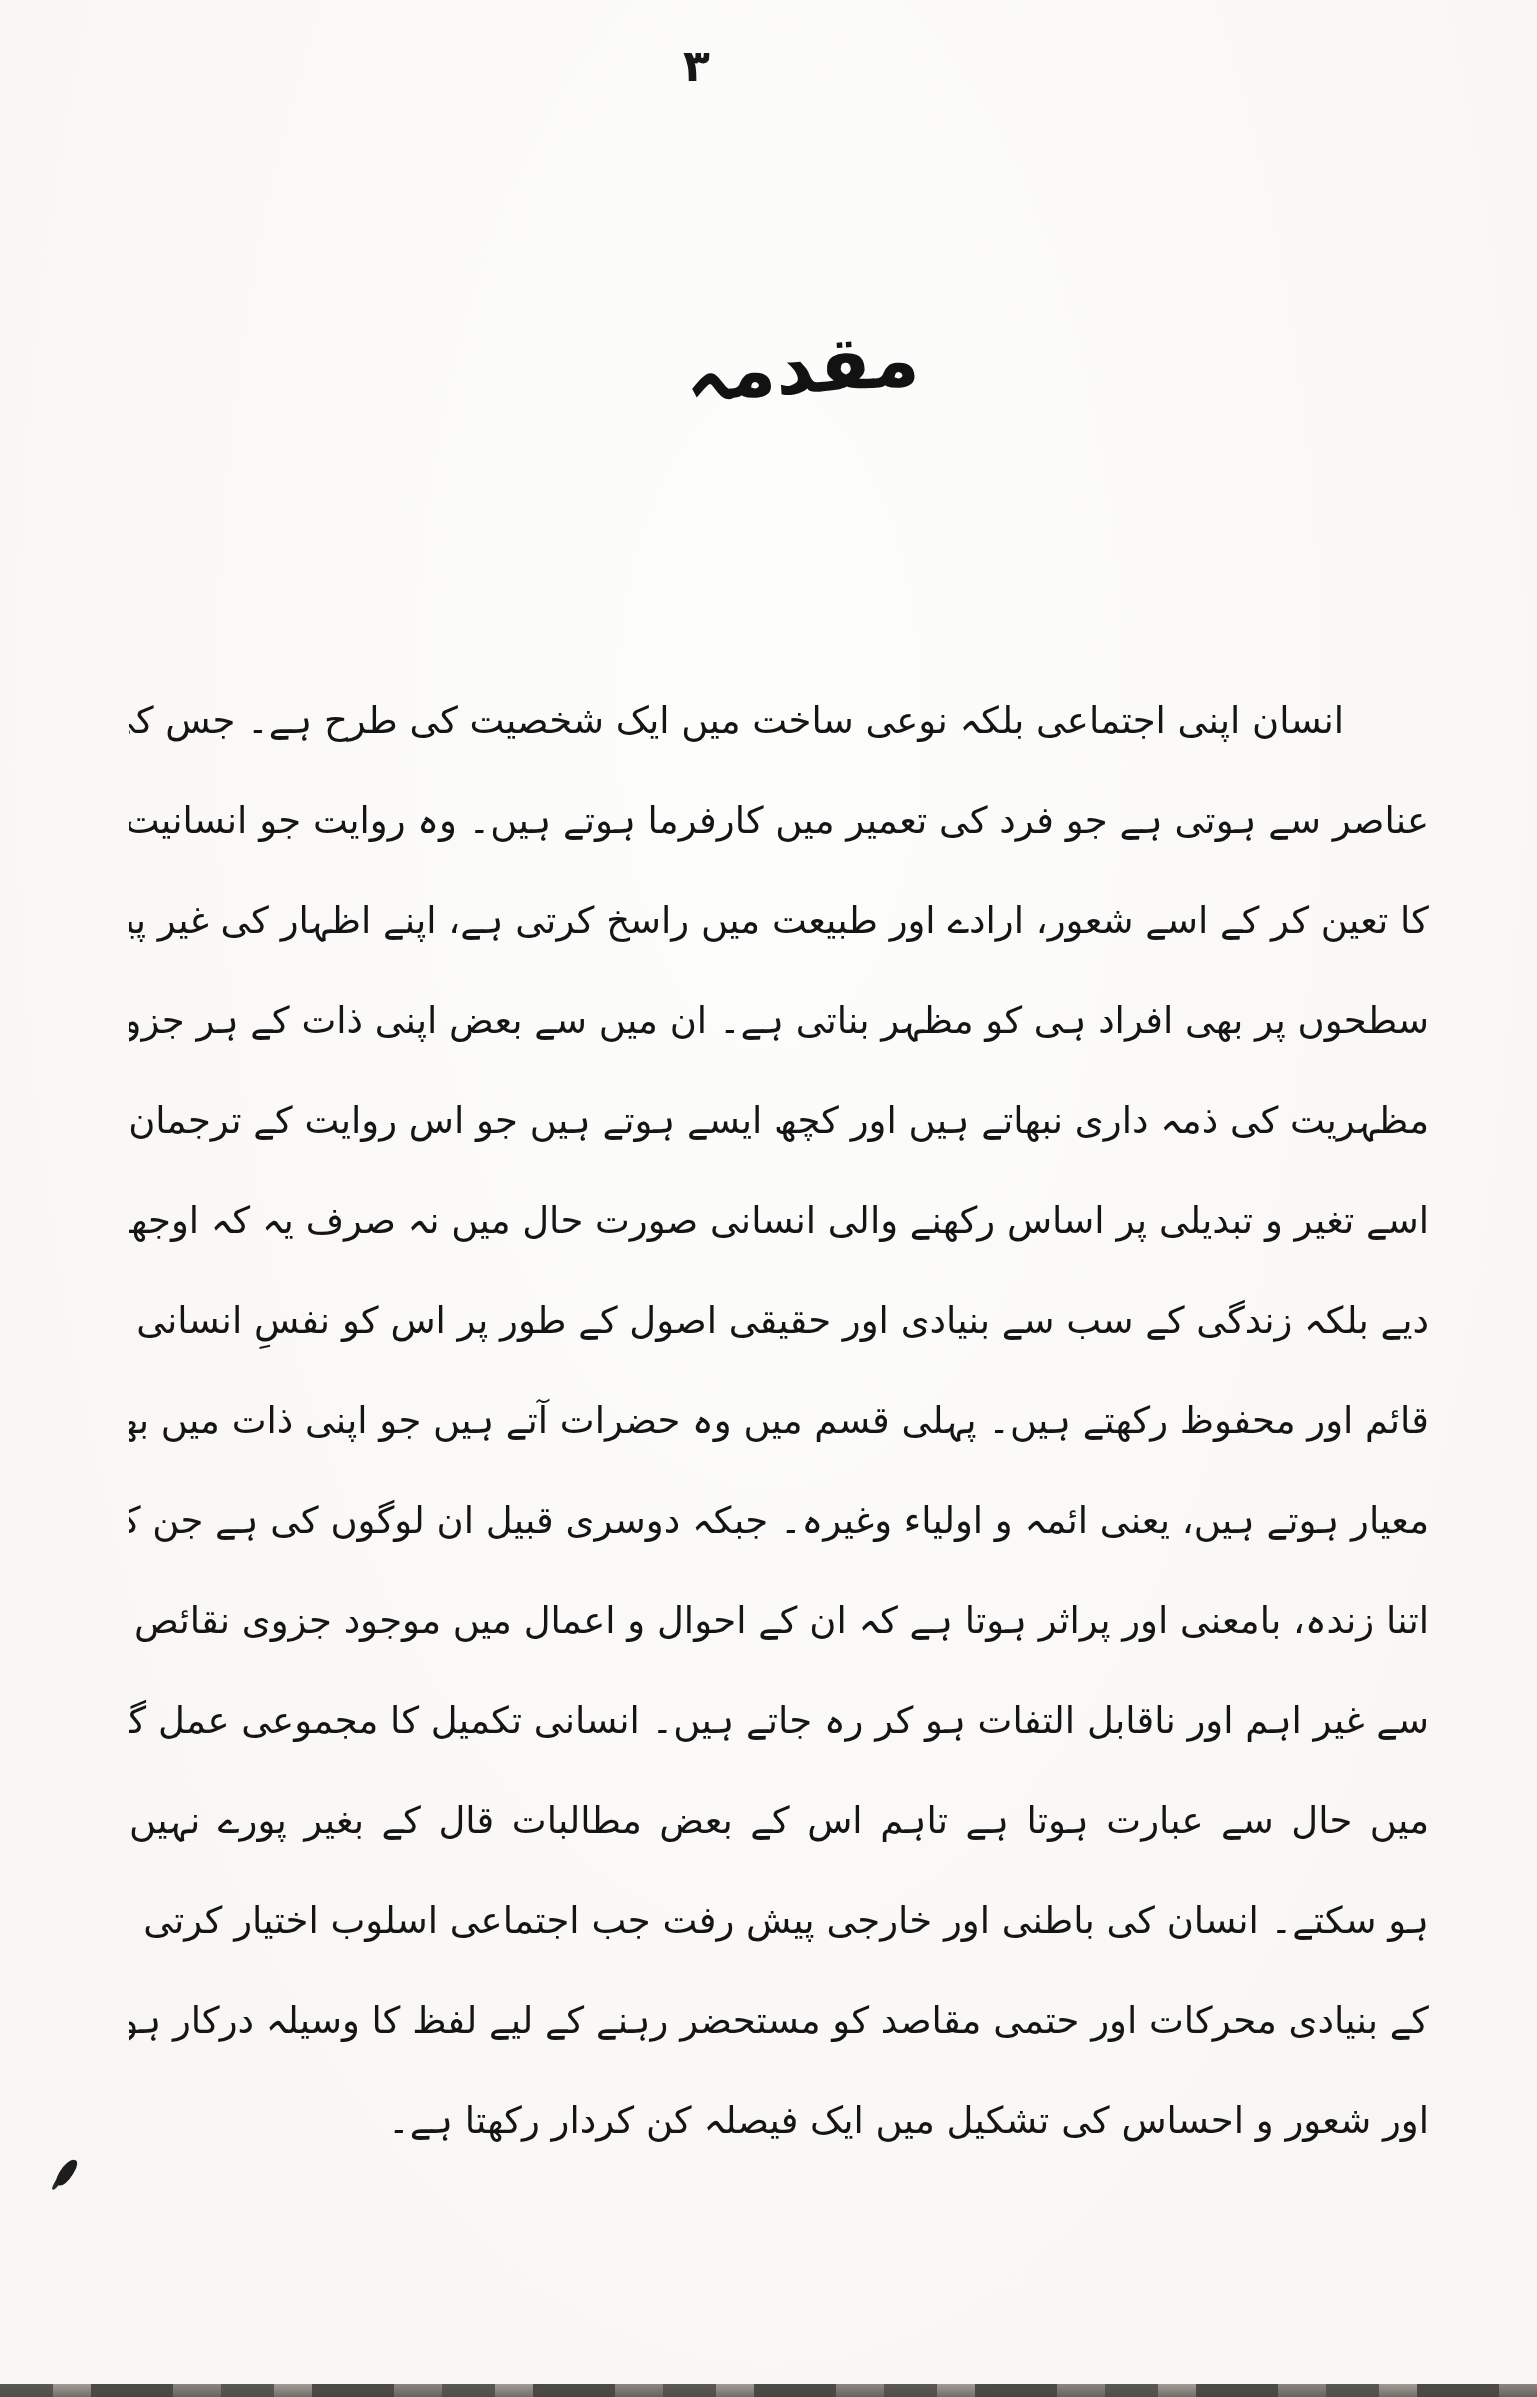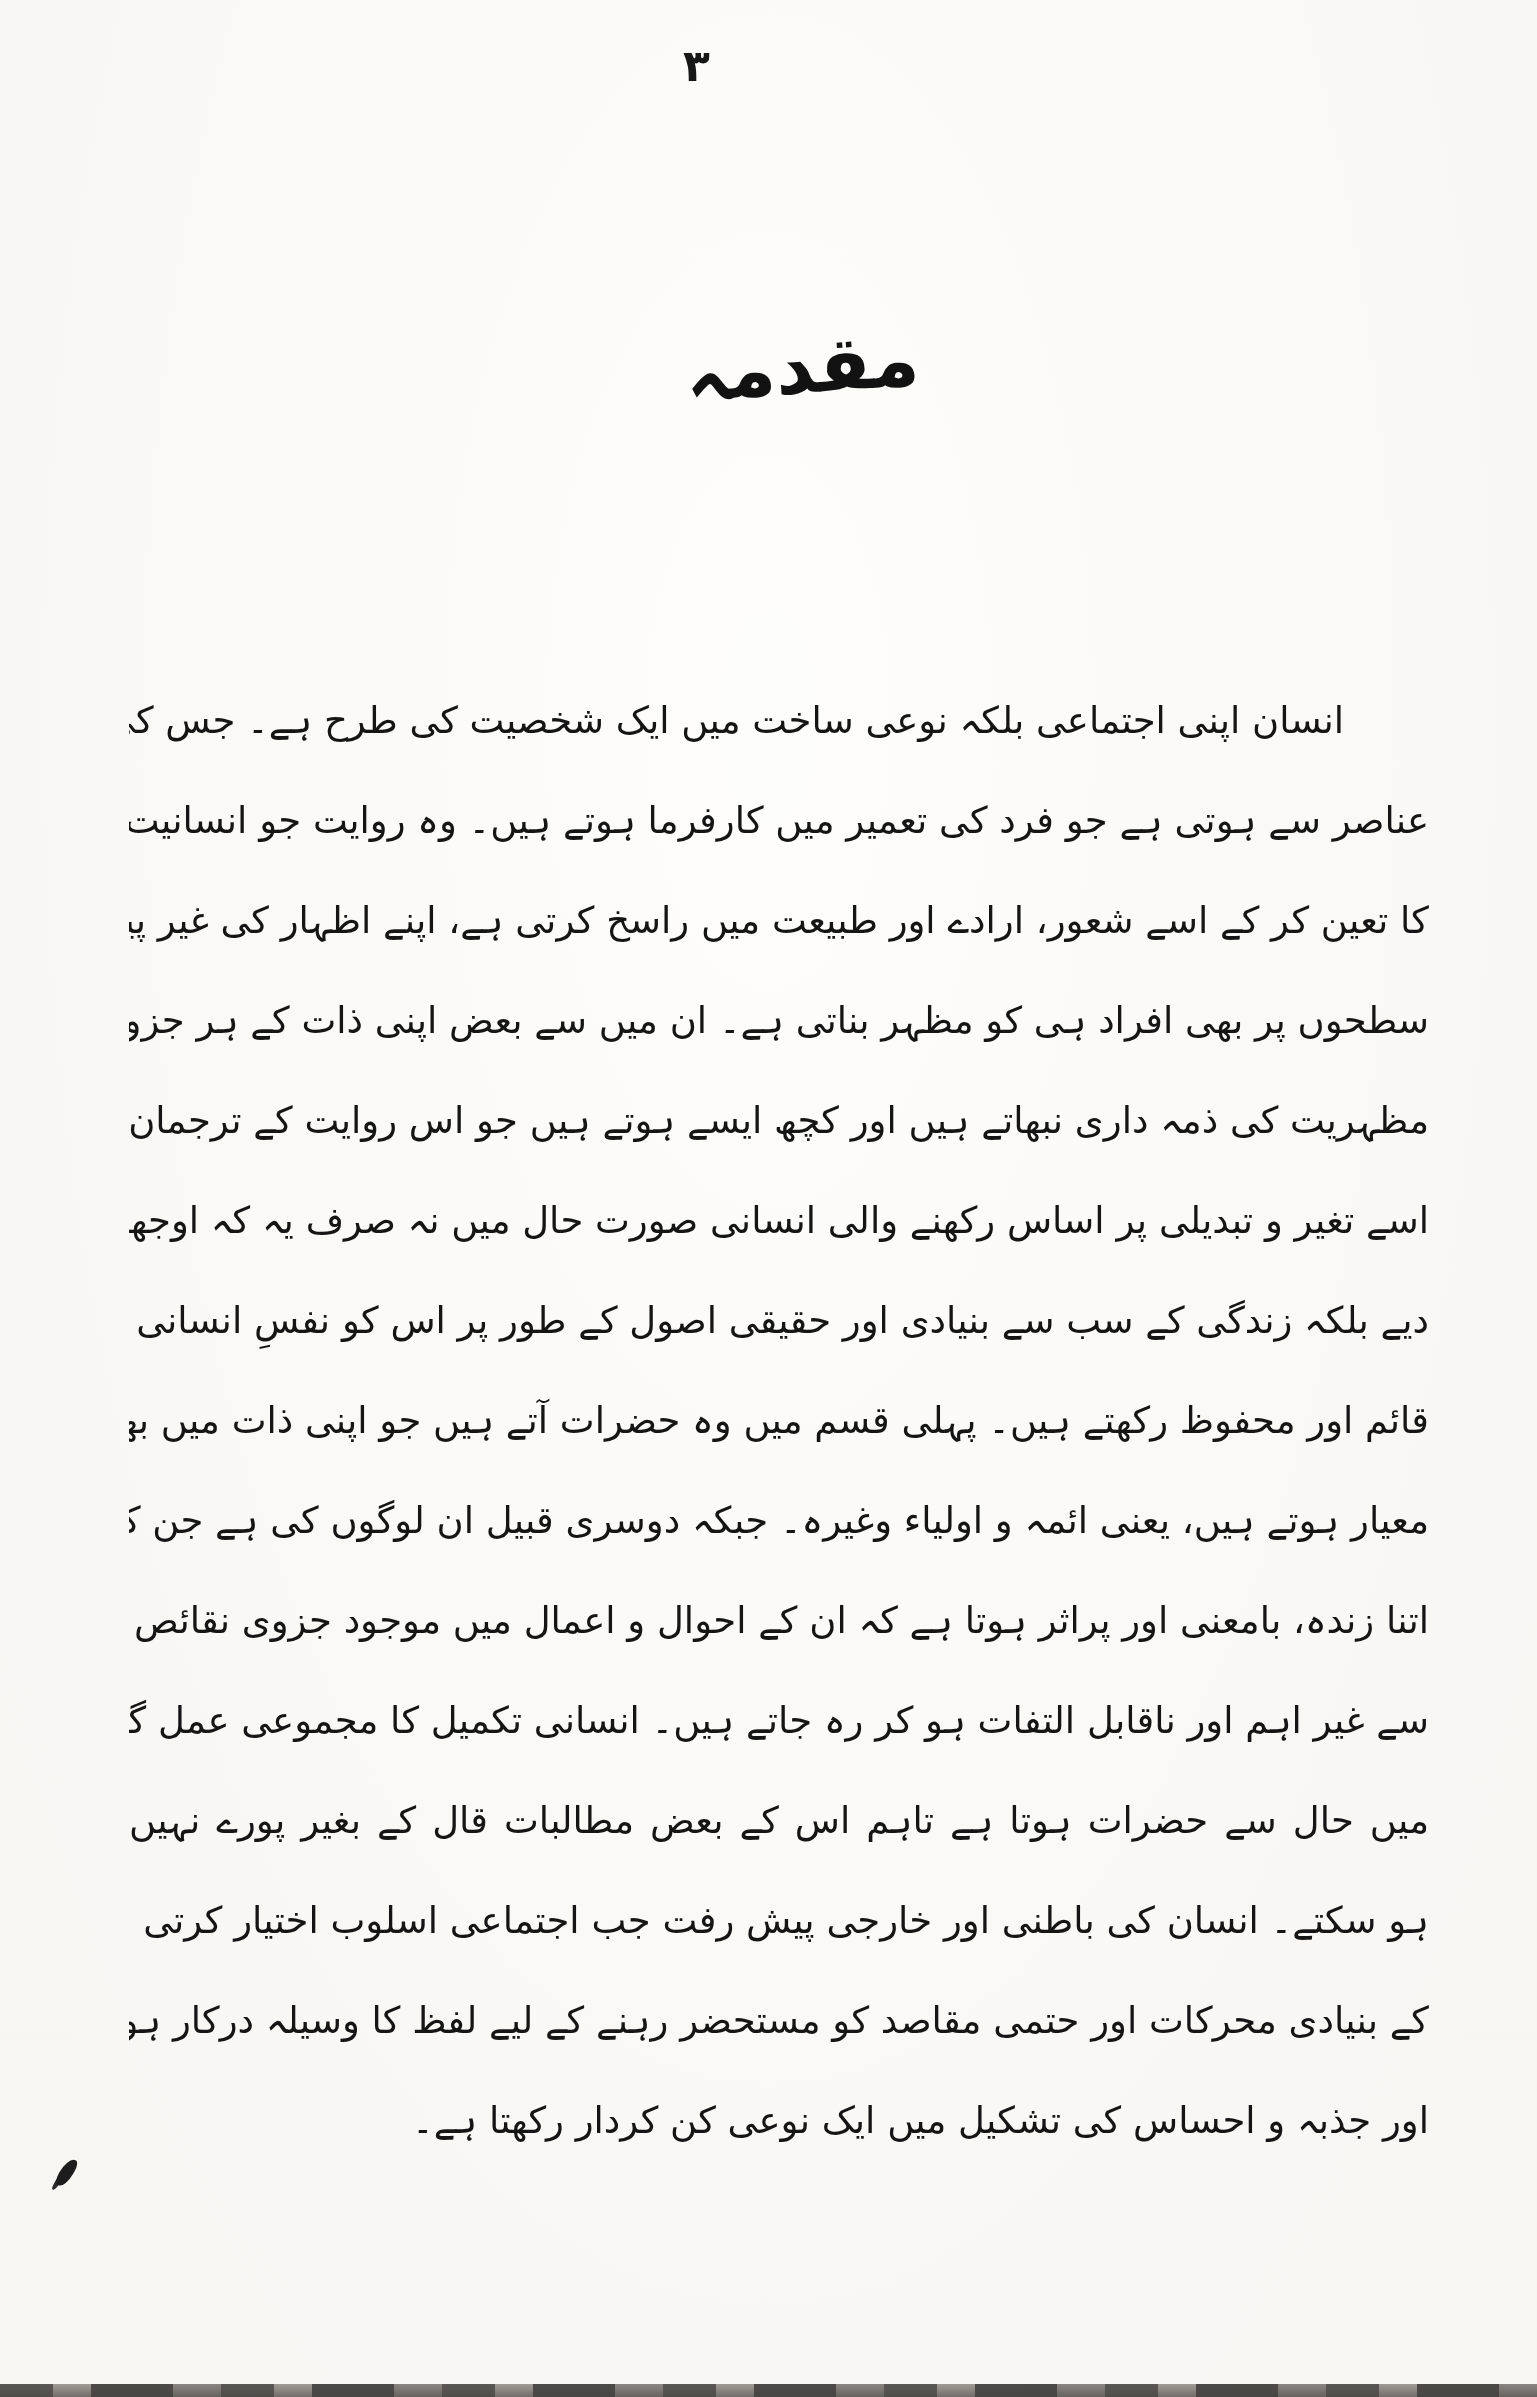--- a/index.html
+++ b/index.html
@@ -113,24 +113,24 @@
     <div class="line">عناصر سے ہوتی ہے جو فرد کی تعمیر میں کارفرما ہوتے ہیں۔ وہ روایت جو انسانیت کی حقیقت</div>
     <div class="line">کا تعین کر کے اسے شعور، ارادے اور طبیعت میں راسخ کرتی ہے، اپنے اظہار کی غیر پیغمبرانہ</div>
     <div class="line">سطحوں پر بھی افراد ہی کو مظہر بناتی ہے۔ ان میں سے بعض اپنی ذات کے ہر جزو میں اس</div>
     <div class="line">مظہریت کی ذمہ داری نبھاتے ہیں اور کچھ ایسے ہوتے ہیں جو اس روایت کے ترجمان بن کر</div>
     <div class="line">اسے تغیر و تبدیلی پر اساس رکھنے والی انسانی صورت حال میں نہ صرف یہ کہ اوجھل نہیں ہونے</div>
     <div class="line">دیے بلکہ زندگی کے سب سے بنیادی اور حقیقی اصول کے طور پر اس کو نفسِ انسانی کی سطح پر</div>
     <div class="line">قائم اور محفوظ رکھتے ہیں۔ پہلی قسم میں وہ حضرات آتے ہیں جو اپنی ذات میں بھی انسانیت کا</div>
     <div class="line">معیار ہوتے ہیں، یعنی ائمہ و اولیاء وغیرہ۔ جبکہ دوسری قبیل ان لوگوں کی ہے جن کا قول ہی</div>
     <div class="line">اتنا زندہ، بامعنی اور پراثر ہوتا ہے کہ ان کے احوال و اعمال میں موجود جزوی نقائص سرے</div>
     <div class="line">سے غیر اہم اور ناقابل التفات ہو کر رہ جاتے ہیں۔ انسانی تکمیل کا مجموعی عمل گو کہ اپنی روح</div>
-    <div class="line">میں حال سے حضرات ہوتا ہے تاہم اس کے بعض مطالبات قال کے بغیر پورے نہیں</div>
+    <div class="line">میں حال سے عبارت ہوتا ہے تاہم اس کے بعض مطالبات قال کے بغیر پورے نہیں</div>
     <div class="line">ہو سکتے۔ انسان کی باطنی اور خارجی پیش رفت جب اجتماعی اسلوب اختیار کرتی ہے تو اس</div>
     <div class="line">کے بنیادی محرکات اور حتمی مقاصد کو مستحضر رہنے کے لیے لفظ کا وسیلہ درکار ہوتا ہے جو فکر و تخیل</div>
-    <div class="line last">اور جذبہ و احساس کی تشکیل میں ایک نوعی کن کردار رکھتا ہے۔</div>
+    <div class="line last">اور شعور و احساس کی تشکیل میں ایک فیصلہ کن کردار رکھتا ہے۔</div>
   </div>
 
   <div class="ink-speck"></div>
 
   <div class="scan-edge"></div>
 
 </div>
 
 
 </body></html>

